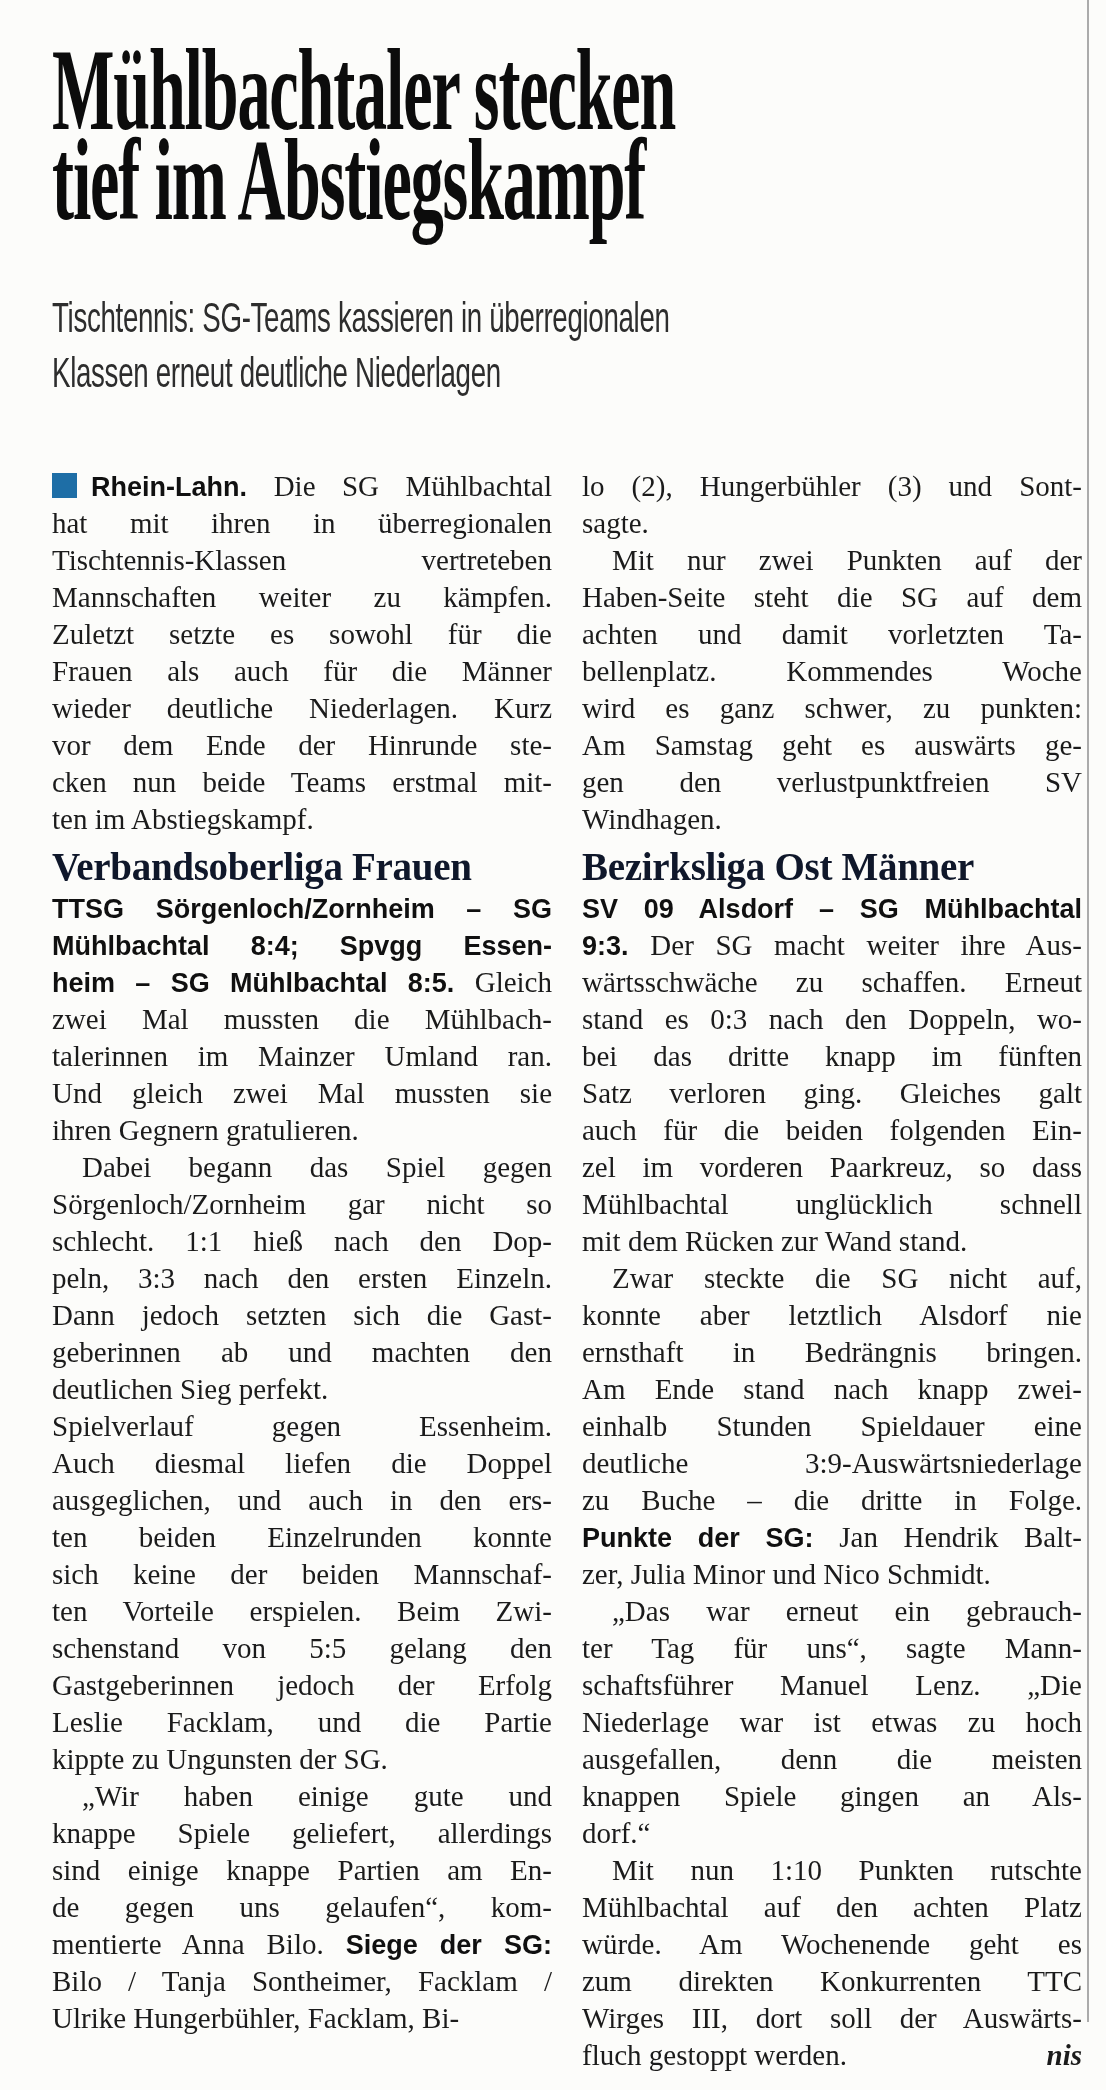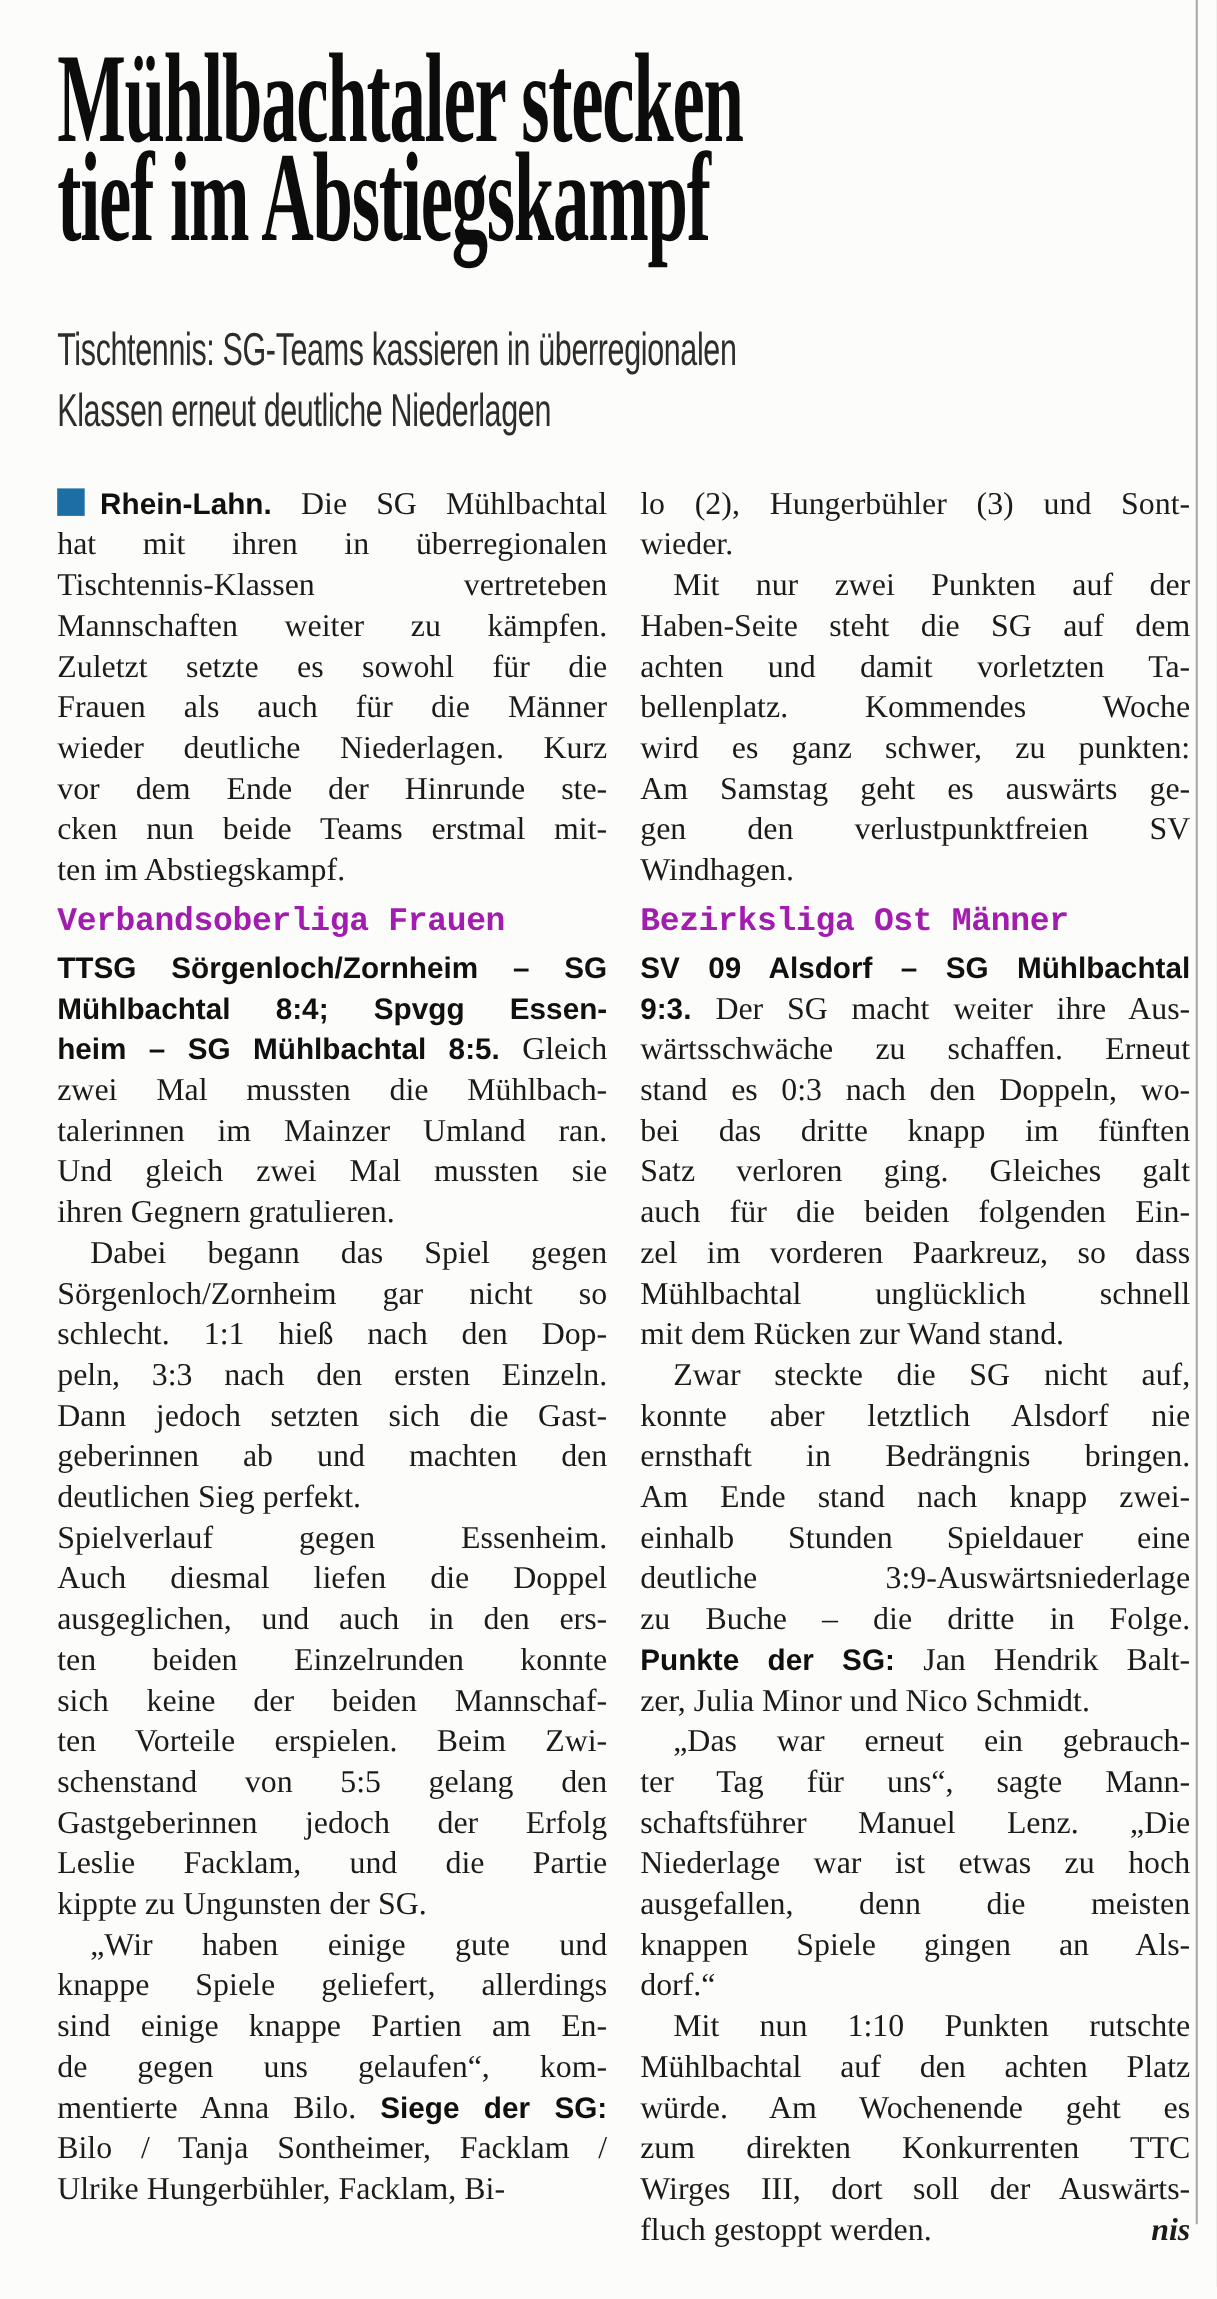--- a/index.html
+++ b/index.html
@@ -10,32 +10,32 @@
   }
   .headline{position:absolute;left:52px;top:45px;margin:0;
     font-family:"Liberation Serif","DejaVu Serif",serif;
     font-size:116px;line-height:90px;font-weight:700;color:#0c0c0c;letter-spacing:-2px;}
   .hl{display:block;white-space:nowrap;transform:scaleX(0.57);transform-origin:0 0;}
   .subhead{position:absolute;left:52px;top:290px;margin:0;
     font-family:"Liberation Sans","DejaVu Sans",sans-serif;
     font-size:42px;line-height:55px;font-weight:400;color:#2d2d2d;letter-spacing:-0.5px;}
   .shl{display:block;white-space:nowrap;transform:scaleX(0.66);transform-origin:0 0;}
   .cols{position:absolute;left:52px;top:440px;width:1030px;display:flex;gap:30px;}
-  .col{width:500px;}
+  .col{width:500px;margin-top:28px;}
   .para{margin:0;}
   .line{height:37px;font-size:29px;line-height:37px;text-align:justify;text-align-last:justify;}
   .line.last{text-align-last:left;}
   .line.indent{text-indent:30px;}
   .rb{font-family:"Liberation Sans","DejaVu Sans",sans-serif;font-weight:700;font-size:27px;color:#101010;}
   .ri{font-style:italic;font-weight:700;}
   .rr{float:right;}
   .bullet{display:inline-block;width:25px;height:25px;background:var(--accent,#1e6ea6);
     margin-right:14px;vertical-align:-2px;}
-  .heading{font-family:Liberation Mono, monospace;font-weight:700;
-    font-size:30px;line-height:37px;margin:10px 0 5px 0;color:#a21caf;letter-spacing:-0.3px;}
+  .heading{font-family:Liberation Serif, serif;font-weight:700;
+    font-size:39px;line-height:37px;margin:10px 0 5px 0;color:#0f172a;letter-spacing:-0.3px;}
   .vrule{position:absolute;left:1087px;top:0;width:2px;height:2022px;background:var(--rule,#ababab);}
 </style>
 </head>
 <body>
 
 <div class="page">
   <h1 class="headline">
     <span class="hl">Mühlbachtaler stecken</span>
     <span class="hl">tief im Abstiegskampf</span>
   </h1>
@@ -94,21 +94,21 @@
           <div class="line"><span class="">sind einige knappe Partien am En-</span></div>
           <div class="line"><span class="">de gegen uns gelaufen“, kom-</span></div>
           <div class="line"><span class="">mentierte Anna Bilo. </span><span class="rb">Siege der SG:</span></div>
           <div class="line"><span class="">Bilo / Tanja Sontheimer, Facklam /</span></div>
           <div class="line last"><span class="">Ulrike Hungerbühler, Facklam, Bi-</span></div>
         </div>
       </div>
     <div class="col" id="col-right">
         <div class="para">
           <div class="line"><span class="">lo (2), Hungerbühler (3) und Sont-</span></div>
-          <div class="line last"><span class="">wieder.</span></div>
+          <div class="line last"><span class="">sagte.</span></div>
         </div>
         <div class="para">
           <div class="line indent"><span class="">Mit nur zwei Punkten auf der</span></div>
           <div class="line"><span class="">Haben-Seite steht die SG auf dem</span></div>
           <div class="line"><span class="">achten und damit vorletzten Ta-</span></div>
           <div class="line"><span class="">bellenplatz. Kommendes Woche</span></div>
           <div class="line"><span class="">wird es ganz schwer, zu punkten:</span></div>
           <div class="line"><span class="">Am Samstag geht es auswärts ge-</span></div>
           <div class="line"><span class="">gen den verlustpunktfreien SV</span></div>
           <div class="line last"><span class="">Windhagen.</span></div>

